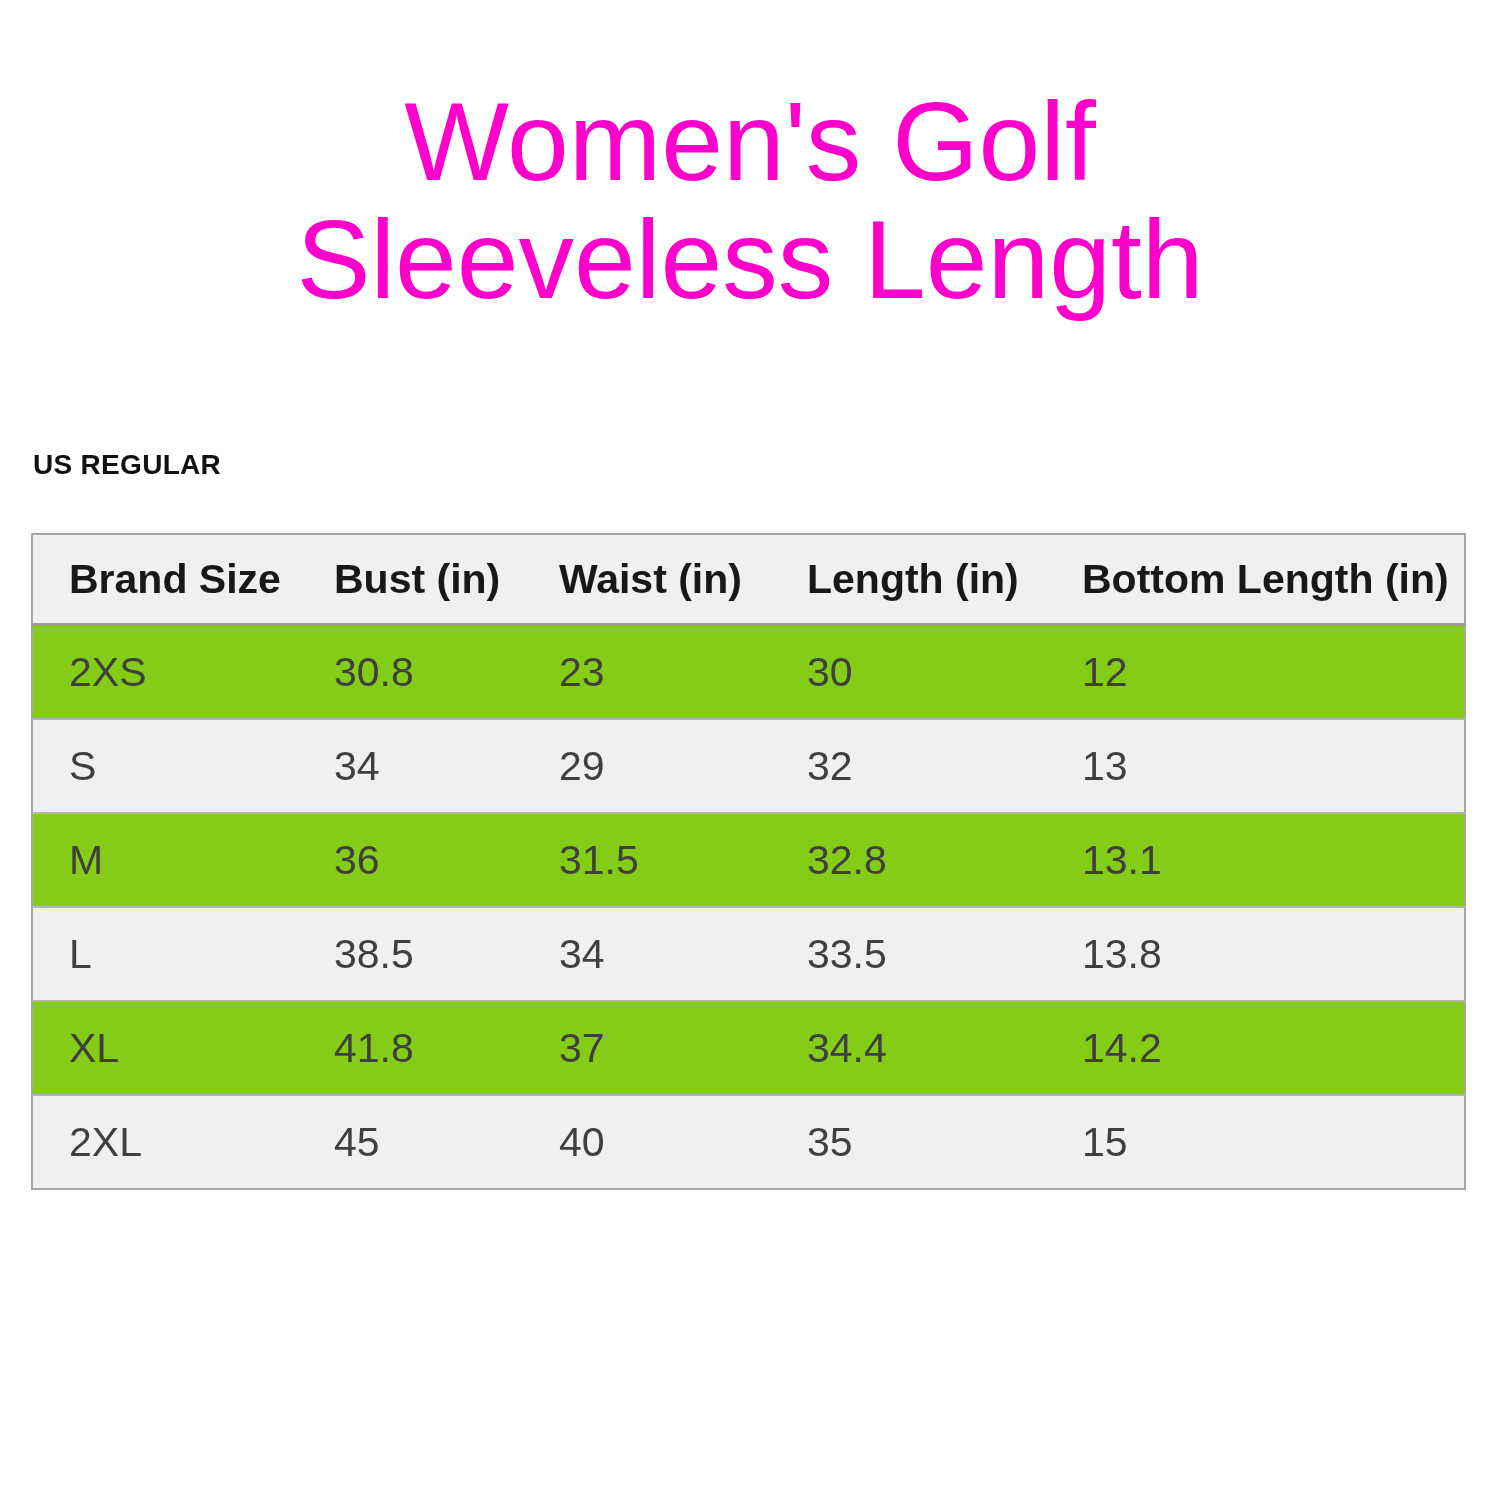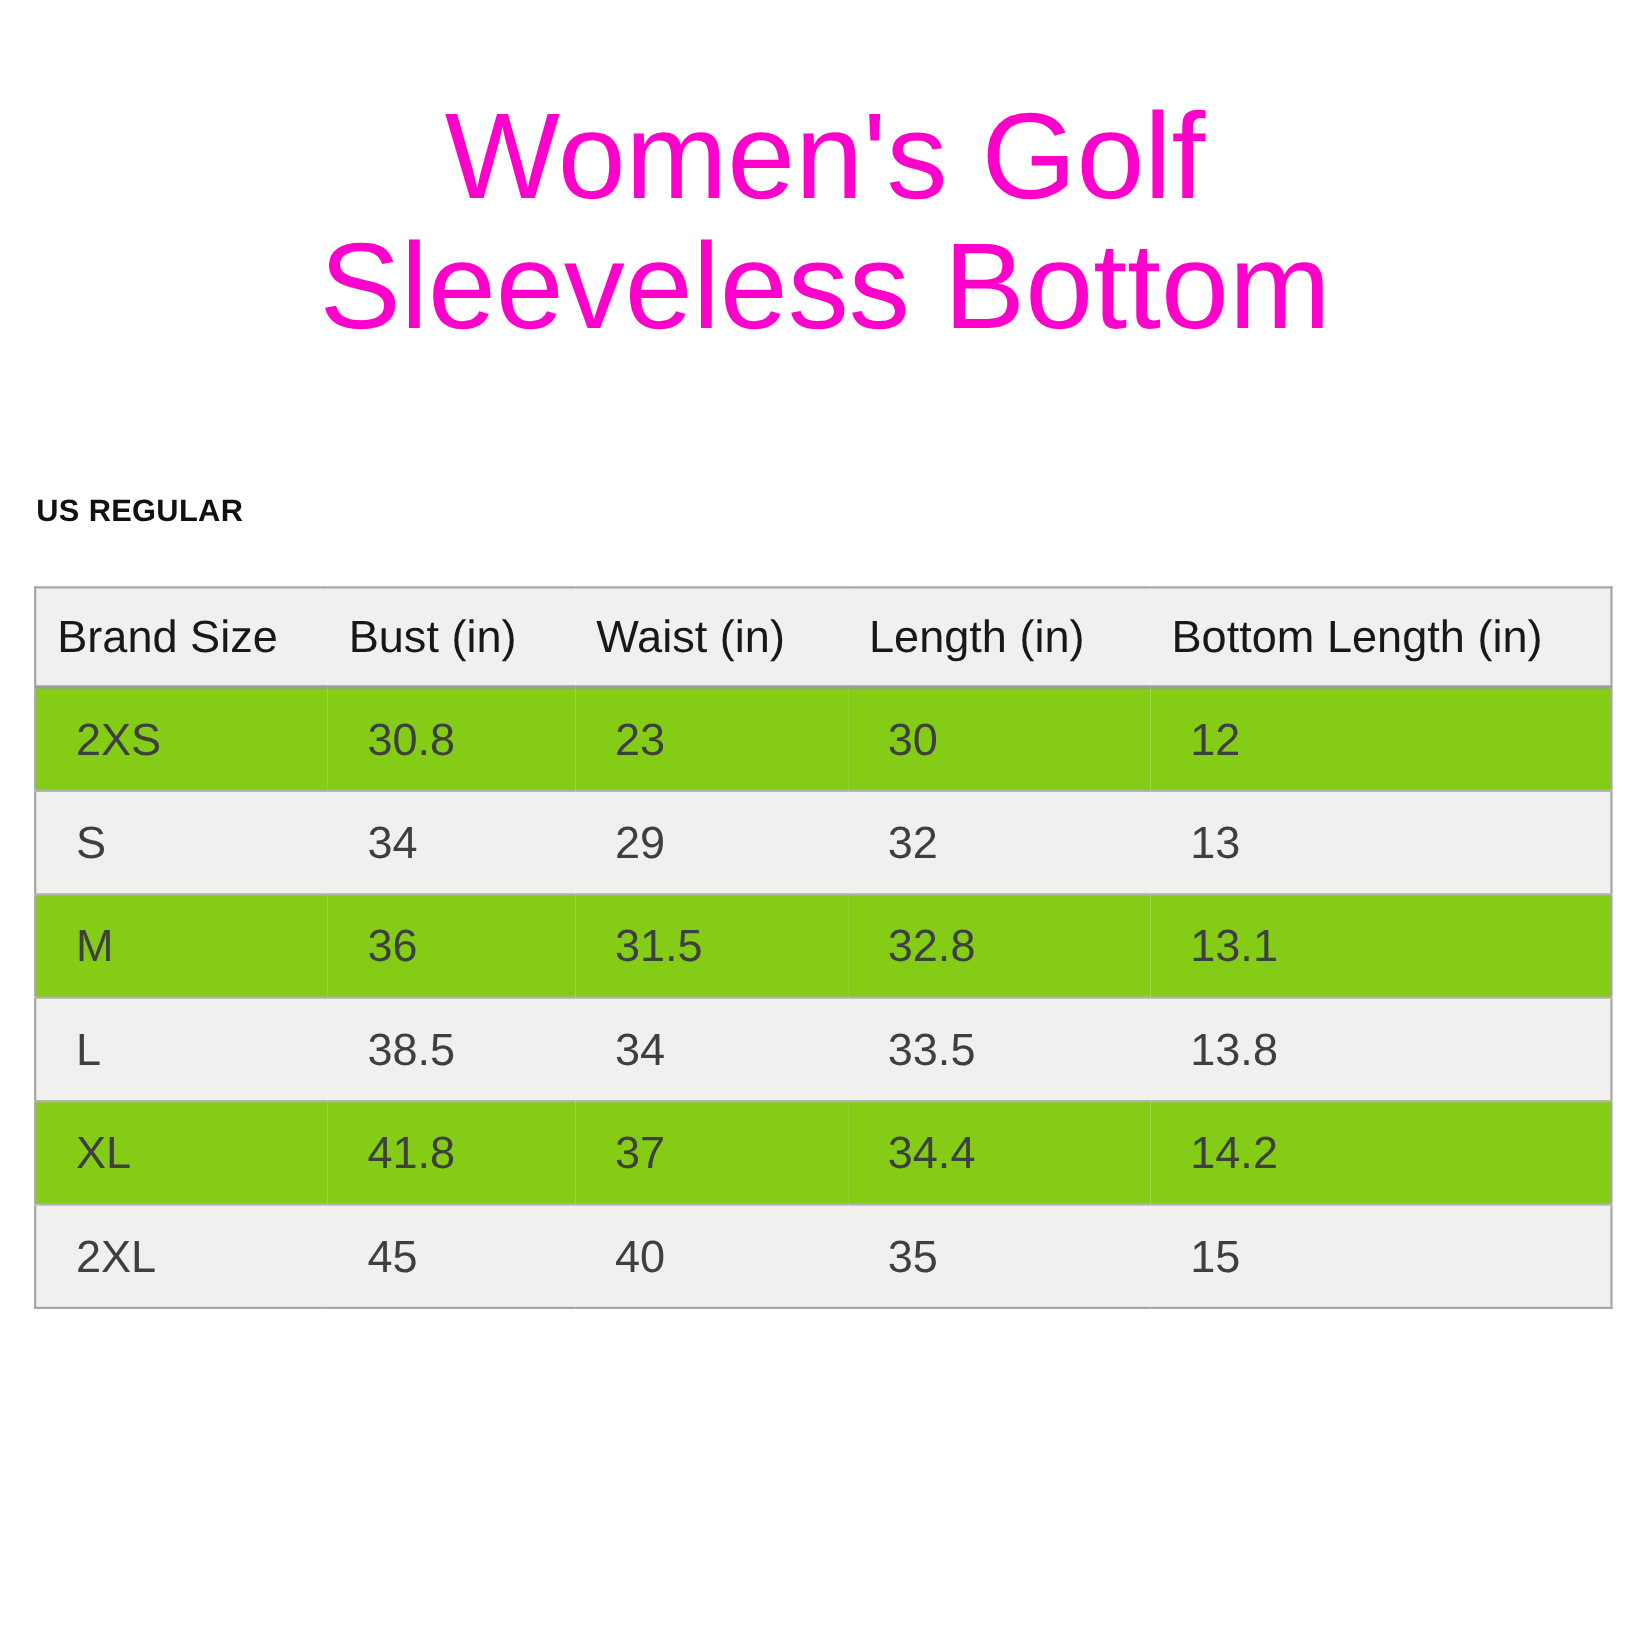--- a/index.html
+++ b/index.html
@@ -53,22 +53,22 @@
   col.c3 { width: 248px; }
   col.c4 { width: 275px; }
   col.c5 { width: 419px; }
   thead tr {
     background: #f0f0ee;
   }
   thead th {
     height: 88px;
     text-align: left;
     vertical-align: middle;
-    padding: 0 0 0 19px;
-    font-weight: 400;
+    padding: 0 0 0 36px;
+    font-weight: 700;
     color: #17181a;
     border-bottom: 3px solid #9b9b9b;
     white-space: nowrap;
   }
   tbody td {
     height: 92px;
     text-align: left;
     vertical-align: middle;
     padding: 0 0 0 36px;
     font-weight: 400;
@@ -79,21 +79,21 @@
   tbody tr:first-child { border-top: none; }
   tbody tr:nth-child(even) { background: #f0f0ee; }
 </style>
 </head>
 <body>
 
 <div class="page">
 
   <h1 class="page-title" style="color: rgb(255, 0, 204);">
     <span class="title-line">Women's Golf</span>
-    <span class="title-line">Sleeveless Bottom</span>
+    <span class="title-line">Sleeveless Length</span>
   </h1>
 
   <div class="section-label">US REGULAR</div>
 
   <table class="size-chart">
     <colgroup>
       <col class="c1">
         <col class="c2">
         <col class="c3">
         <col class="c4">

